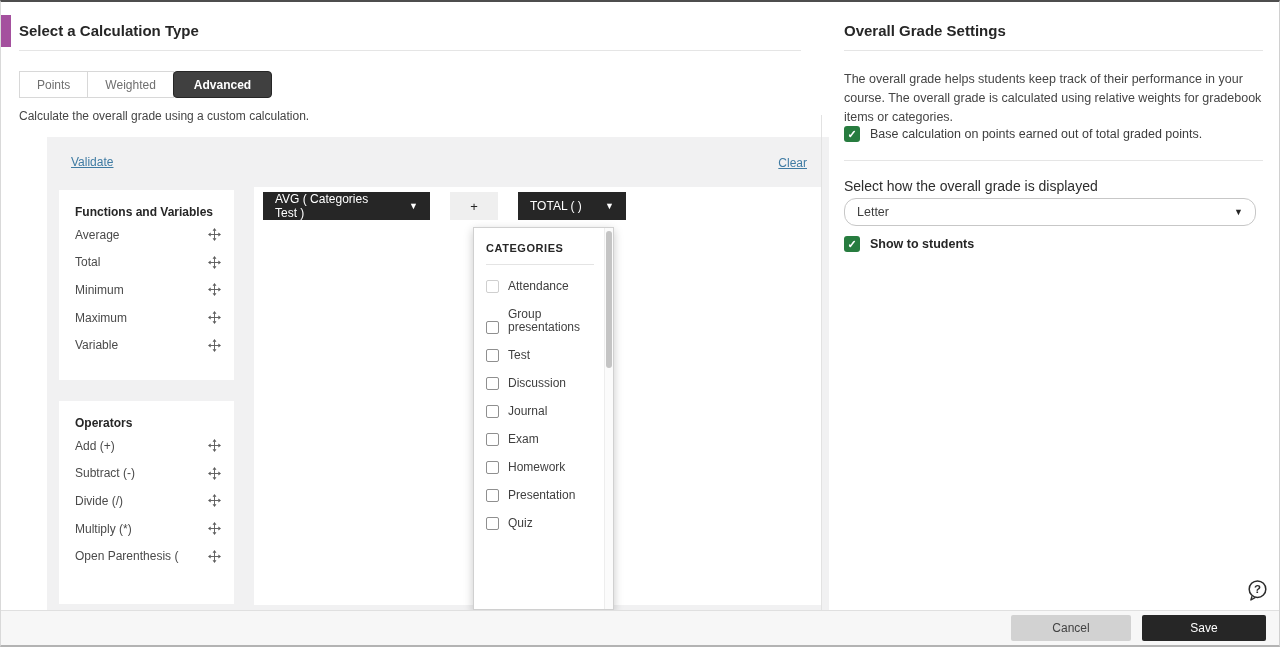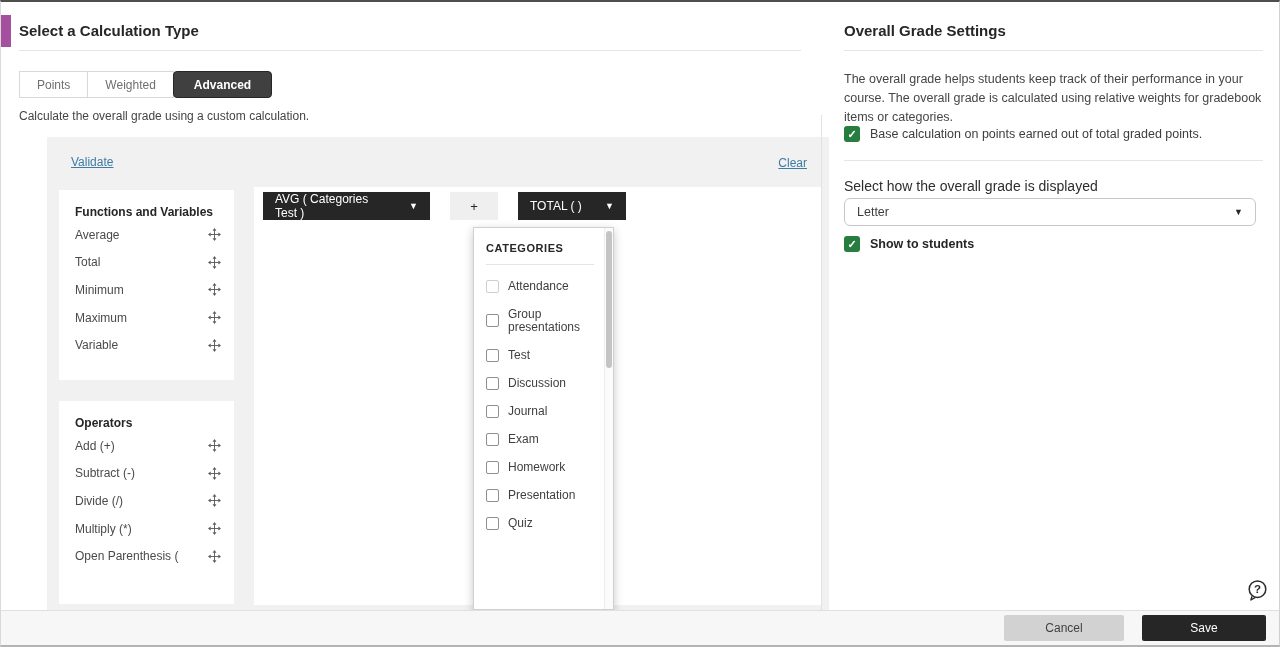--- a/index.html
+++ b/index.html
@@ -69,21 +69,21 @@
     overflow:hidden; z-index:5;
   }
   .dd-scroll { position:absolute; top:0; right:0; bottom:0; width:9px; background:#fbfbfb; border-left:1px solid #ededed; }
   .dd-thumb { position:absolute; top:3px; right:1px; width:6px; height:137px; background:#c4c4c4; border-radius:3px; }
   .dd-content { position:absolute; inset:0 9px 0 0; }
   .dd-header {
     font-size:11px; font-weight:bold; letter-spacing:.05em; color:#262626;
     margin:0 10px 7px 12px; padding:14px 0 10px; border-bottom:1px solid #e4e4e4;
   }
   .dd-item {
-    display:flex; align-items:center; gap:9px; padding:7px 10px 7px 12px;
+    display:flex; align-items:flex-end; gap:9px; padding:7px 10px 7px 12px;
     font-size:12px; color:#3f3f3f; line-height:13px; cursor:pointer;
   }
   .dd-item.highlight { background:#f4f4f4; }
   .cb {
     flex:0 0 auto; width:13px; height:13px; border:1px solid #8f8f8f; border-radius:2px;
     background:#fff; position:relative; margin-top:0;
   }
   .cb.muted { border-color:#cfcfcf; }
   .cb.checked::after {
     content:"\2713"; position:absolute; left:1px; top:-1px; font-size:10px; color:#5f5f5f;
@@ -104,34 +104,34 @@
   .gcb {
     width:16px; height:16px; border-radius:3px; background:#277c3f;
     display:flex; align-items:center; justify-content:center;
     color:#fff; font-size:11px; font-weight:bold; flex:0 0 auto;
   }
   .base-check { left:843px; top:124px; font-size:12.5px; color:#3d3d3d; }
   .mid-rule { position:absolute; left:843px; top:158px; width:419px; height:1px; background:#e5e5e5; }
   .display-label { position:absolute; left:843px; top:176px; font-size:14px; font-weight:normal; color:#2d2d2d; }
   .display-select {
     position:absolute; left:843px; top:196px; width:412px; height:28px;
-    border:1px solid #c7c7c7; border-radius:6px; background:#fff;
+    border:1px solid #c7c7c7; border-radius:12px; background:#fff;
     display:flex; align-items:center; justify-content:space-between;
     padding:0 12px; font-size:12.5px; color:#3d3d3d; cursor:pointer;
   }
   .display-select .caret { font-size:9px; color:#262626; }
   .show-check { left:843px; top:234px; font-size:12.5px; font-weight:bold; color:#262626; }
 
   .help-btn { position:absolute; left:1245px; top:577px; width:23px; height:23px; cursor:pointer; }
 
   
   .footer {
     position:absolute; left:0; right:0; top:608px; height:35px;
     background:#f7f7f7; border-top:1px solid #e0e0e0; z-index:10;
-    display:flex; align-items:center; justify-content:flex-end; gap:18px; padding-right:13px;
+    display:flex; align-items:center; justify-content:flex-end; gap:11px; padding-right:13px;
   }
   .btn {
     height:26px; border:none; border-radius:2px; font-size:12px;
     font-family:"Liberation Sans", sans-serif; cursor:pointer;
   }
   .btn-cancel { width:120px; background:#d2d2d2; color:#424242; }
   .btn-save { width:124px; background:#262626; color:#fff; }
 </style>
 </head>
 <body>

